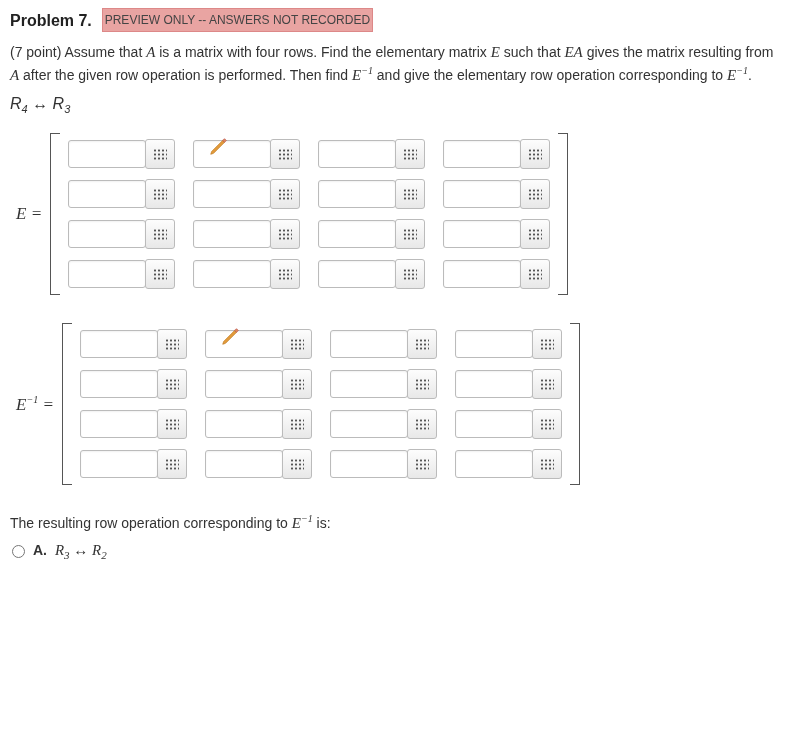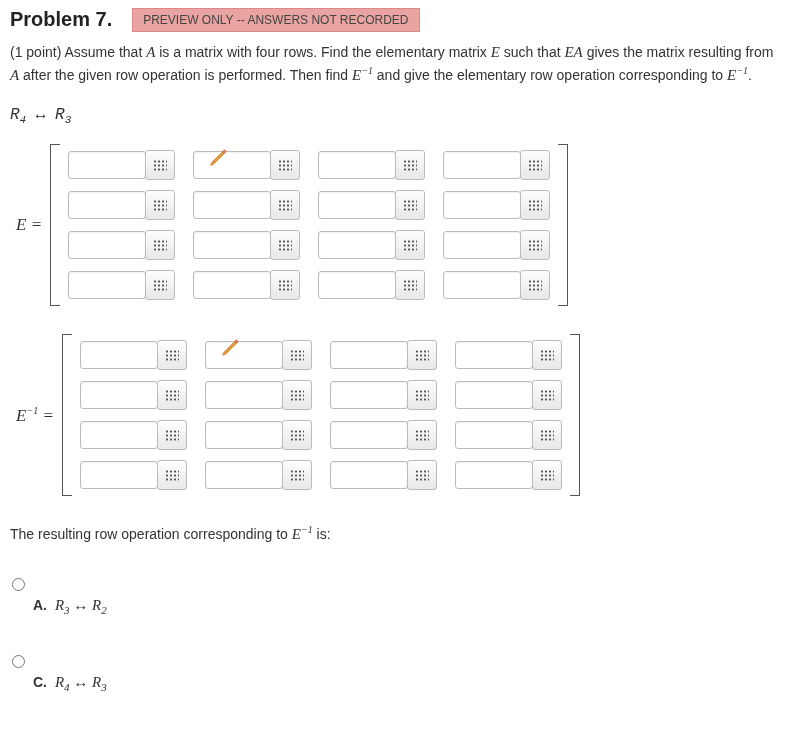--- a/index.html
+++ b/index.html
@@ -1,30 +1,30 @@
 <!DOCTYPE html>
 <html><head>
   <meta charset="utf-8">
   <style>
     * { box-sizing: border-box; }
     body {
       margin: 0; padding: 8px 10px; font-family: Arial, Helvetica, sans-serif;
       font-size: 14px; color: #333; background: #fff; width: 794px;
     }
     .header-row { margin-bottom: 10px; }
-    .problem-title { font-weight: bold; font-size: 20px; color: #222; margin-right: 16px; }
+    .problem-title { font-weight: bold; font-size: 16px; color: #222; margin-right: 6px; }
     .preview-badge {
       display: inline-block; background: #e9a4a2; color: #444;
-      padding: 4px 10px; font-size: 12px; border: 1px solid #d88; vertical-align: 2px; text-align: center;
+      padding: 4px 2px; font-size: 12px; border: 1px solid #d88; vertical-align: 2px; text-align: center;
     }
     .body-text { line-height: 1.45; margin: 8px 0; color: #333; }
     .mathI { font-family: 'Times New Roman', serif; font-style: italic; font-size: 15px; }
     .sup { vertical-align: super; font-size: 10px; }
     .sub { vertical-align: sub; font-size: 11px; }
-    .rowop { font-family: Liberation Mono, monospace; font-style: italic; font-size: 16px; margin: 20px 0 18px 0; }
+    .rowop { font-family: Liberation Sans, sans-serif; font-style: italic; font-size: 16px; margin: 9px 0 18px 0; }
 
     .matrix-block { display: flex; align-items: center; margin: 12px 0 28px 6px; }
     .matrix-label { font-family: 'Times New Roman', serif; font-style: italic; font-size: 17px; white-space: nowrap; margin-right: 8px; }
     .matrix-wrap { display: flex; align-items: stretch; position: relative; }
     .bracket { width: 10px; position: relative; }
     .bracket.left { border-left: 1.5px solid #555; border-top: 1.5px solid #555; border-bottom: 1.5px solid #555; margin-right: 4px; }
     .bracket.right { border-right: 1.5px solid #555; border-top: 1.5px solid #555; border-bottom: 1.5px solid #555; margin-left: 4px; }
 
     .matrix-grid { display: grid; grid-template-columns: repeat(4, auto); gap: 10px 18px; padding: 6px 4px; }
     .cell { display: flex; align-items: center; gap: 0; }
@@ -52,34 +52,34 @@
     .keypad-icon::after { top: 8px; }
 
     .pencil-icon {
       position: absolute; top: 2px; left: 158px; width: 22px; height: 22px;
     }
     .pencil-svg { width: 22px; height: 22px; }
 
     .question-text { margin: 16px 0 10px 0; }
     .option-row { display: flex; align-items: center; gap: 8px; margin: 6px 0 14px 2px; }
     .option-row input[type=radio] { margin: 0; }
-    .option-label { font-family: Arial, sans-serif; font-size: 14px; margin-top: 44px; }
+    .option-label { font-family: Arial, sans-serif; font-size: 14px; }
     .option-label b { margin-right: 4px; }
     .option-math { font-family: 'Times New Roman', serif; font-style: italic; font-size: 15px; }
   </style>
 </head>
 <body>
 
 <div class="header-row">
   <span class="problem-title">Problem 7.</span>
   <span class="preview-badge">PREVIEW ONLY -- ANSWERS NOT RECORDED</span>
 </div>
 
 <div class="body-text">
-  <span>(1 point)</span>
+  <span>(7 point)</span>
   <span>Assume that </span><span class="mathI">A</span><span> is a matrix with four rows. Find the elementary matrix </span><span class="mathI">E</span><span> such that </span><span class="mathI">EA</span><span> gives the matrix resulting from </span><span class="mathI">A</span><span> after the given row operation is performed. Then find </span><span class="mathI">E</span><span class="mathI sup">−1</span><span> and give the elementary row operation corresponding to </span><span class="mathI">E</span><span class="mathI sup">−1</span><span>.</span>
 </div>
 
 <div class="rowop">
   <span>R</span><span class="sub">4</span><span> ↔ </span><span>R</span><span class="sub">3</span>
 </div>
 
 <div class="matrix-block">
   <div class="matrix-label">E =</div>
   <div class="matrix-wrap">
@@ -372,17 +372,13 @@
 
 <div class="question-text">
   <span>The resulting row operation corresponding to </span><span class="mathI">E</span><span class="mathI sup">−1</span><span> is:</span>
 </div>
 
 <div id="options">
     <div class="option-row">
       <input type="radio" name="ans" style="">
       <span class="option-label"><b>A.</b> <span class="option-math">R<span class="sub">3</span> ↔ R<span class="sub">2</span></span></span>
     </div>
-    <div class="option-row">
-      <input type="radio" name="ans" style="">
-      <span class="option-label"><b>C.</b> <span class="option-math">R<span class="sub">4</span> ↔ R<span class="sub">3</span></span></span>
-    </div>
   </div>
 
 </body></html>

